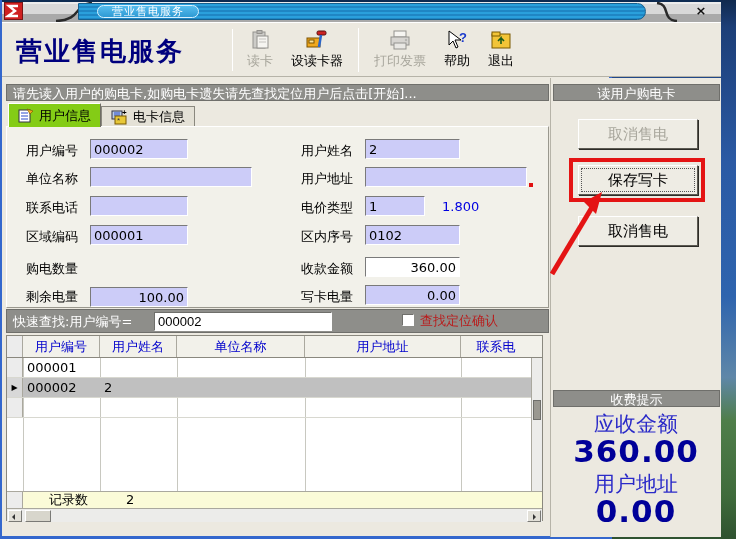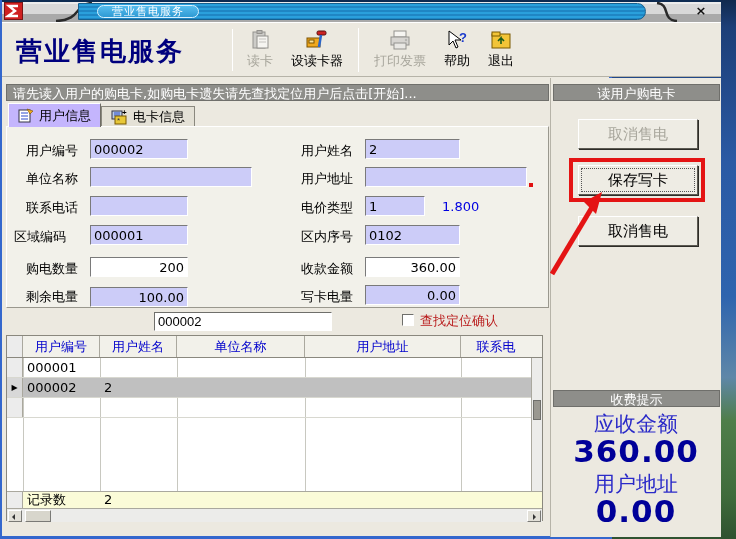--- a/index.html
+++ b/index.html
@@ -39,21 +39,21 @@
 
   
   .bar { position:absolute; background:#8e8e8a; color:#fff; font-size:13px; line-height:17px; height:17px;
          border:1px solid #6f6f6b; padding:0 6px; white-space:nowrap; overflow:hidden; }
   .bar.center { text-align:center; }
 
   
   .tabs { position:absolute; left:6px; top:103px; height:24px; display:flex; align-items:flex-end; }
   .tab { display:flex; align-items:center; gap:5px; padding:3px 9px; border:1px solid #8a887e; border-bottom:none;
          background:#e4e1d6; height:21px; font-size:13px; cursor:default; }
-  .tab.active { background:#c4b5fd; height:24px; border-color:#fff #6f6d64 #f2f1ea #fff; position:relative; z-index:2; }
+  .tab.active { background:#84cc16; height:24px; border-color:#fff #6f6d64 #f2f1ea #fff; position:relative; z-index:2; }
   .tab-panel { position:absolute; left:4px; top:126px; width:543px; height:182px; background:#f2f1ea;
                border:1px solid #fff; border-right-color:#9a988e; border-bottom-color:#9a988e; }
 
   
   .f-label { position:absolute; font-size:13px; color:#000; white-space:nowrap; }
   .f-input { position:absolute; height:20px; background:#ccccf8; border:1px solid;
              border-color:#7a7a7a #fff #fff #7a7a7a; font-family:inherit; font-size:13px; padding:0 3px; color:#000; }
   .f-input.white { background:#fff; }
   .f-input.ralign { text-align:right; }
   .rate { position:absolute; color:#0000e0; font-size:13px; }
@@ -208,42 +208,44 @@
       </div>
     </div>
     <div class="tab-panel"></div>
 
     <span class="f-label" style="left:24px;top:142px;">用户编号</span>
     <input class="f-input" style="left: 88px; top: 139px; width: 98px;" value="000002">
     <span class="f-label" style="left:24px;top:170px;">单位名称</span>
     <input class="f-input" style="left: 88px; top: 167px; width: 162px;" value="">
     <span class="f-label" style="left:24px;top:199px;">联系电话</span>
     <input class="f-input" style="left: 88px; top: 196px; width: 98px;" value="">
-    <span class="f-label" style="left:12px;top:228px;">区域编码</span>
+    <span class="f-label" style="left:24px;top:228px;">区域编码</span>
     <input class="f-input" style="left: 88px; top: 225px; width: 98px;" value="000001">
     <span class="f-label" style="left:24px;top:260px;">购电数量</span>
-    <input class="f-input white ralign" style="left: 88px; top: 257px; width: 98px;" value="200">
     <span class="f-label" style="left:24px;top:288px;">剩余电量</span>
     <input class="f-input ralign" style="left: 88px; top: 287px; width: 98px;" value="100.00">
 
     <span class="f-label" style="left:299px;top:142px;">用户姓名</span>
     <input class="f-input" style="left: 363px; top: 139px; width: 95px;" value="2">
     <span class="f-label" style="left:299px;top:170px;">用户地址</span>
     <input class="f-input" style="left: 363px; top: 167px; width: 162px;" value="">
     <div class="red-dot"></div>
     <span class="f-label" style="left:299px;top:199px;">电价类型</span>
     <input class="f-input" style="left: 363px; top: 196px; width: 60px;" value="1">
     <span class="rate" style="left:440px;top:199px;">1.800</span>
     <span class="f-label" style="left:299px;top:228px;">区内序号</span>
     <input class="f-input" style="left: 363px; top: 225px; width: 95px;" value="0102">
     <span class="f-label" style="left:299px;top:260px;">收款金额</span>
     <input class="f-input white ralign" style="left: 363px; top: 257px; width: 95px;" value="360.00">
     <span class="f-label" style="left:299px;top:288px;">写卡电量</span>
     <input class="f-input ralign" style="left: 363px; top: 285px; width: 95px;" value="0.00">
 
+    <div class="bar" style="left:4px;top:309px;width:543px;height:24px;line-height:24px;">
+      <span>快速查找:用户编号=</span>
+    </div>
     <input class="qs-input" value="000002" style="">
     <div class="qs-check"></div>
     <span class="qs-check-label">查找定位确认</span>
 
     <div class="grid">
       <div class="g-head">
         <div class="g-hc" style="width:16px;background:#ececec;"></div>
         <div class="g-hc" style="width:77px;">用户编号</div>
         <div class="g-hc" style="width:77px;">用户姓名</div>
         <div class="g-hc" style="width:128px;">单位名称</div>
@@ -274,21 +276,21 @@
         </div>
         <div class="g-row" style="top:40px;">
           <div class="g-marker"></div>
         </div>
       </div>
       <div class="vscroll">
         <div class="v-thumb"></div>
       </div>
       <div class="g-foot">
         <div class="g-marker"></div>
-        <div class="g-cell" style="width:77px;">记录数</div>
+        <div class="g-cell" style="width:77px;margin-left:22px;">记录数</div>
         <div class="g-cell" style="width:77px;">2</div>
       </div>
       <div class="hscroll">
         <div class="sc-btn left">
             <div class="tri l"></div>
           </div>
         <div class="sc-thumb"></div>
         <div class="sc-btn right">
             <div class="tri r"></div>
           </div>

